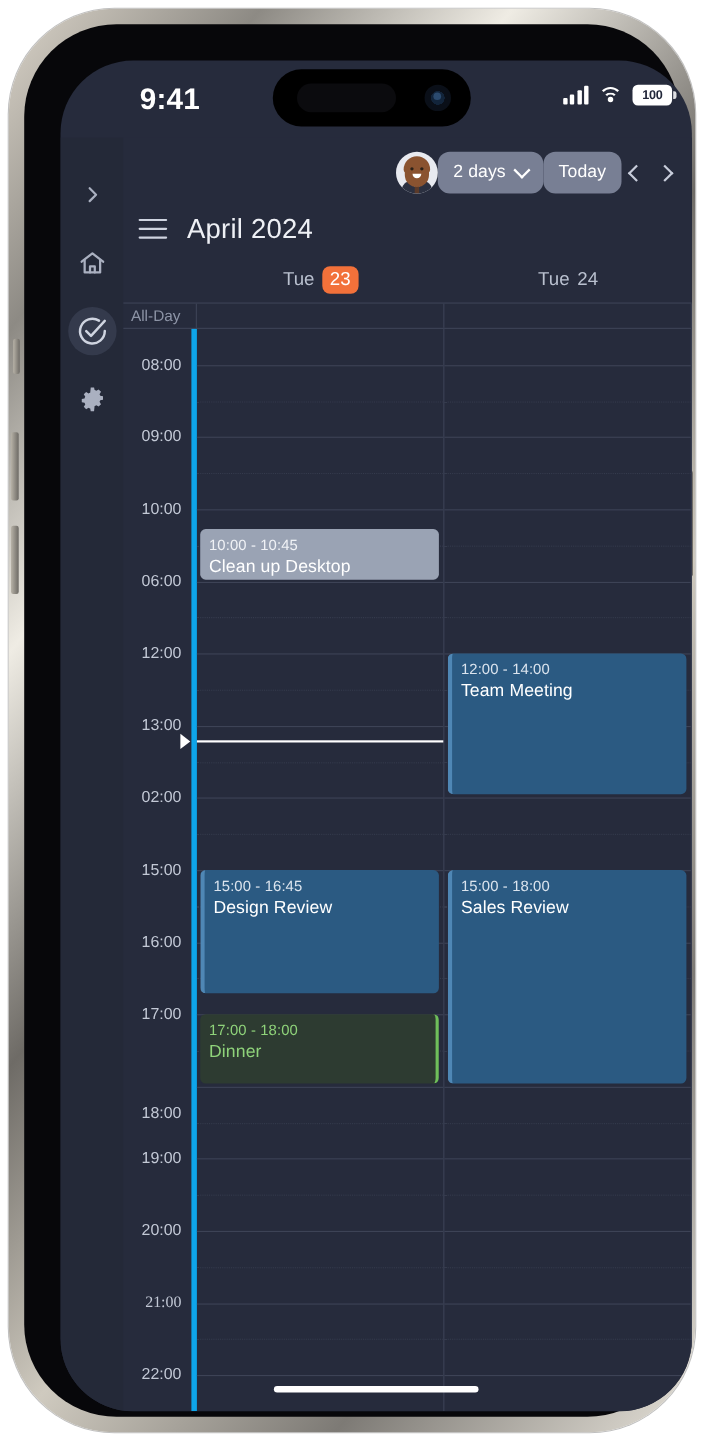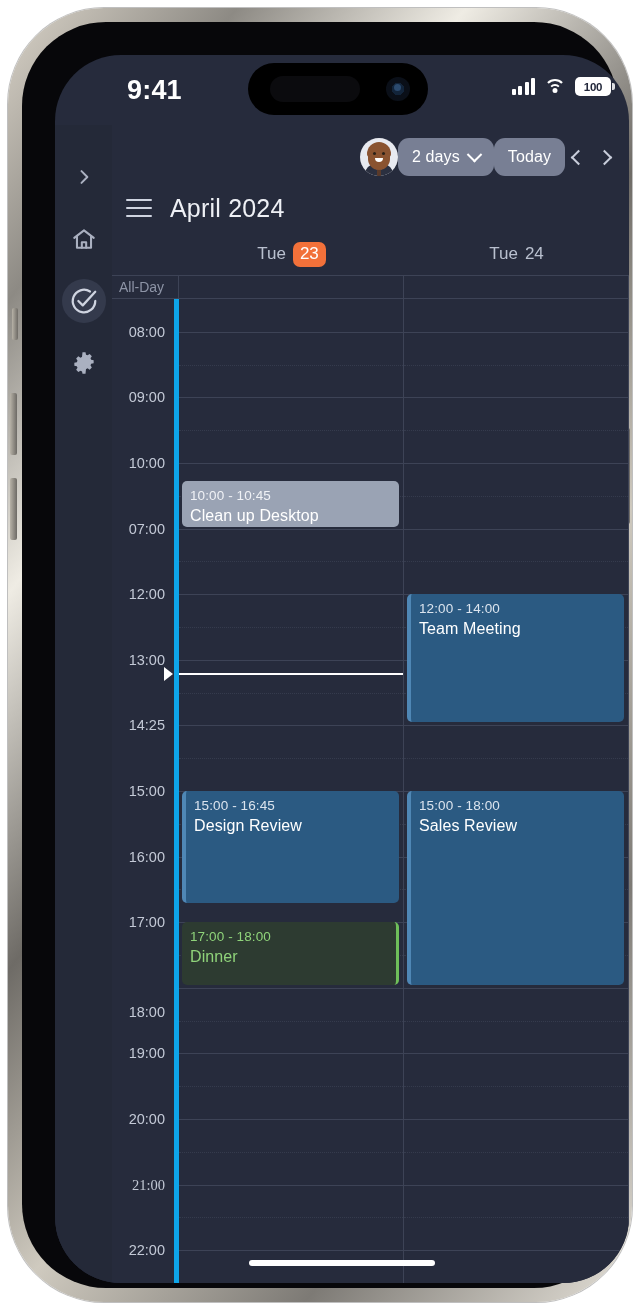--- a/index.html
+++ b/index.html
@@ -285,24 +285,24 @@
               <div class="ad-lab">All-Day</div>
               <div class="ad-cell"></div>
               <div class="ad-cell"></div>
             </div>
 
             <div class="gridwrap">
               <div class="gutter" id="gutter">
                   <div class="hourlab" style="top: 32.8px;">08:00</div>
                   <div class="hourlab" style="top: 98.4px;">09:00</div>
                   <div class="hourlab" style="top: 164px;">10:00</div>
-                  <div class="hourlab" style="top: 229.6px;">07:00</div>
+                  <div class="hourlab" style="top: 229.6px;">06:00</div>
                   <div class="hourlab" style="top: 295.2px;">12:00</div>
                   <div class="hourlab" style="top: 360.8px;">13:00</div>
-                  <div class="hourlab" style="top: 426.4px;">14:25</div>
+                  <div class="hourlab" style="top: 426.4px;">02:00</div>
                   <div class="hourlab" style="top: 492px;">15:00</div>
                   <div class="hourlab" style="top: 557.6px;">16:00</div>
                   <div class="hourlab" style="top: 623.2px;">17:00</div>
                   <div class="hourlab" style="top: 688.8px; margin-top: 24px;">18:00</div>
                   <div class="hourlab" style="top: 754.4px;">19:00</div>
                   <div class="hourlab" style="top: 820px;">20:00</div>
                   <div class="hourlab" style="top: 885.6px; font-family: Liberation Serif, serif;">21:00</div>
                   <div class="hourlab" style="top: 951.2px;">22:00</div>
                 </div>
               <div class="cols" id="cols">

